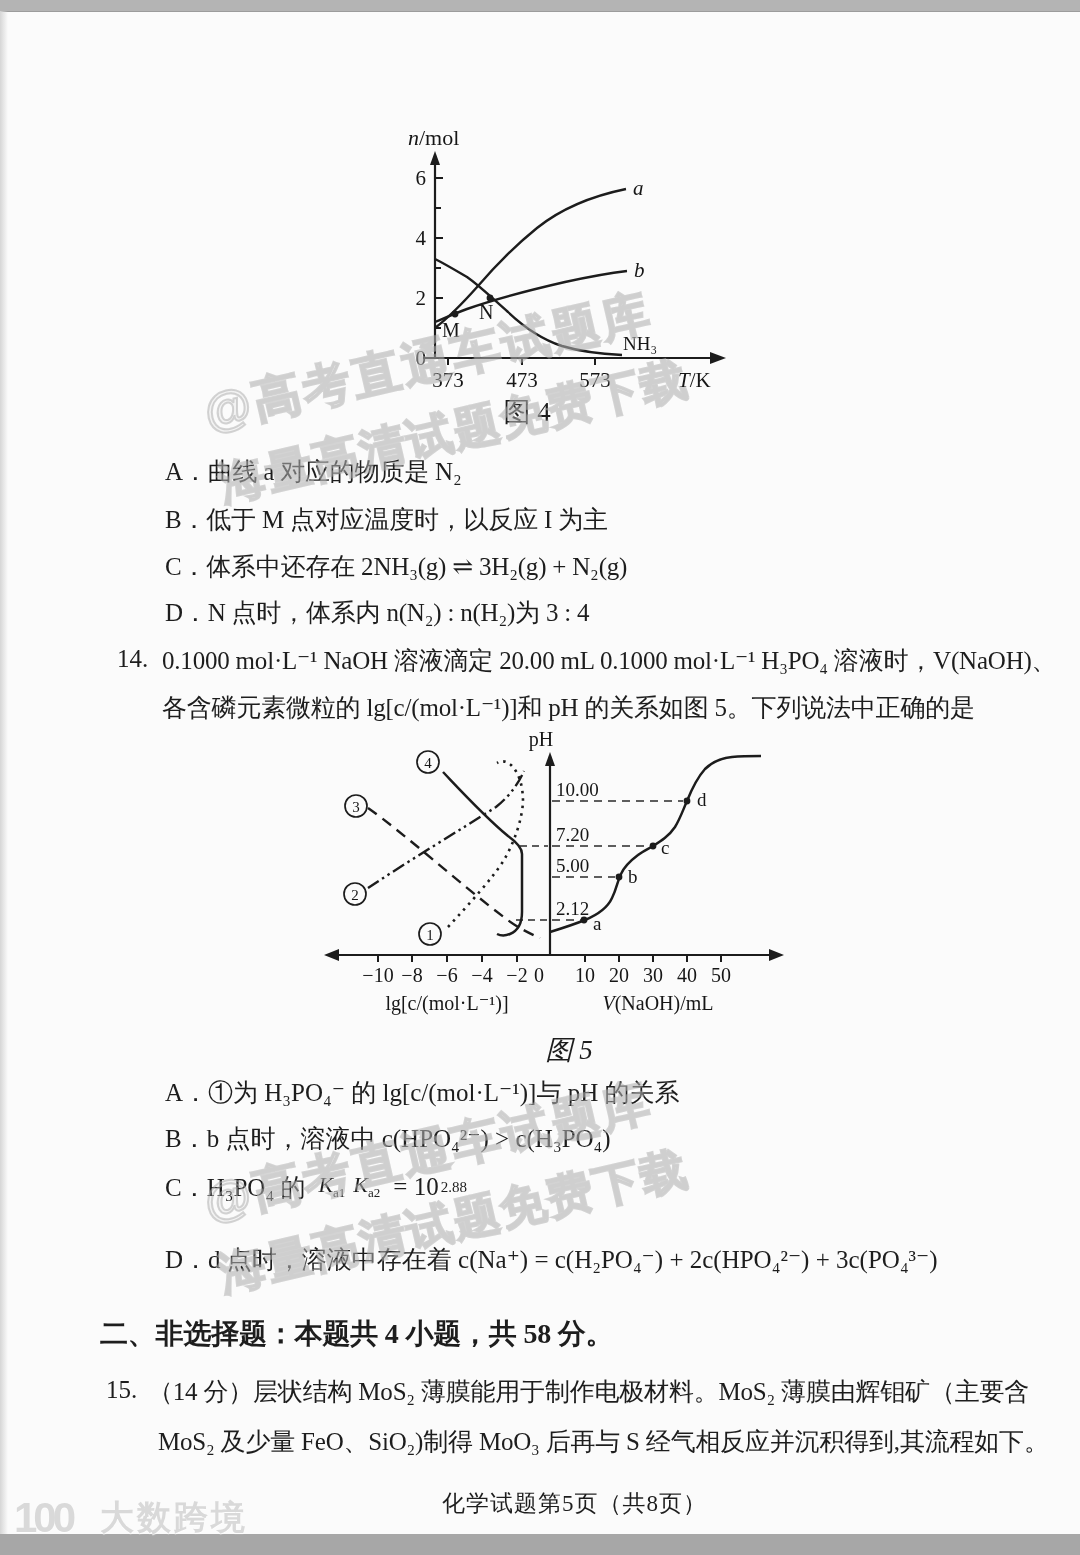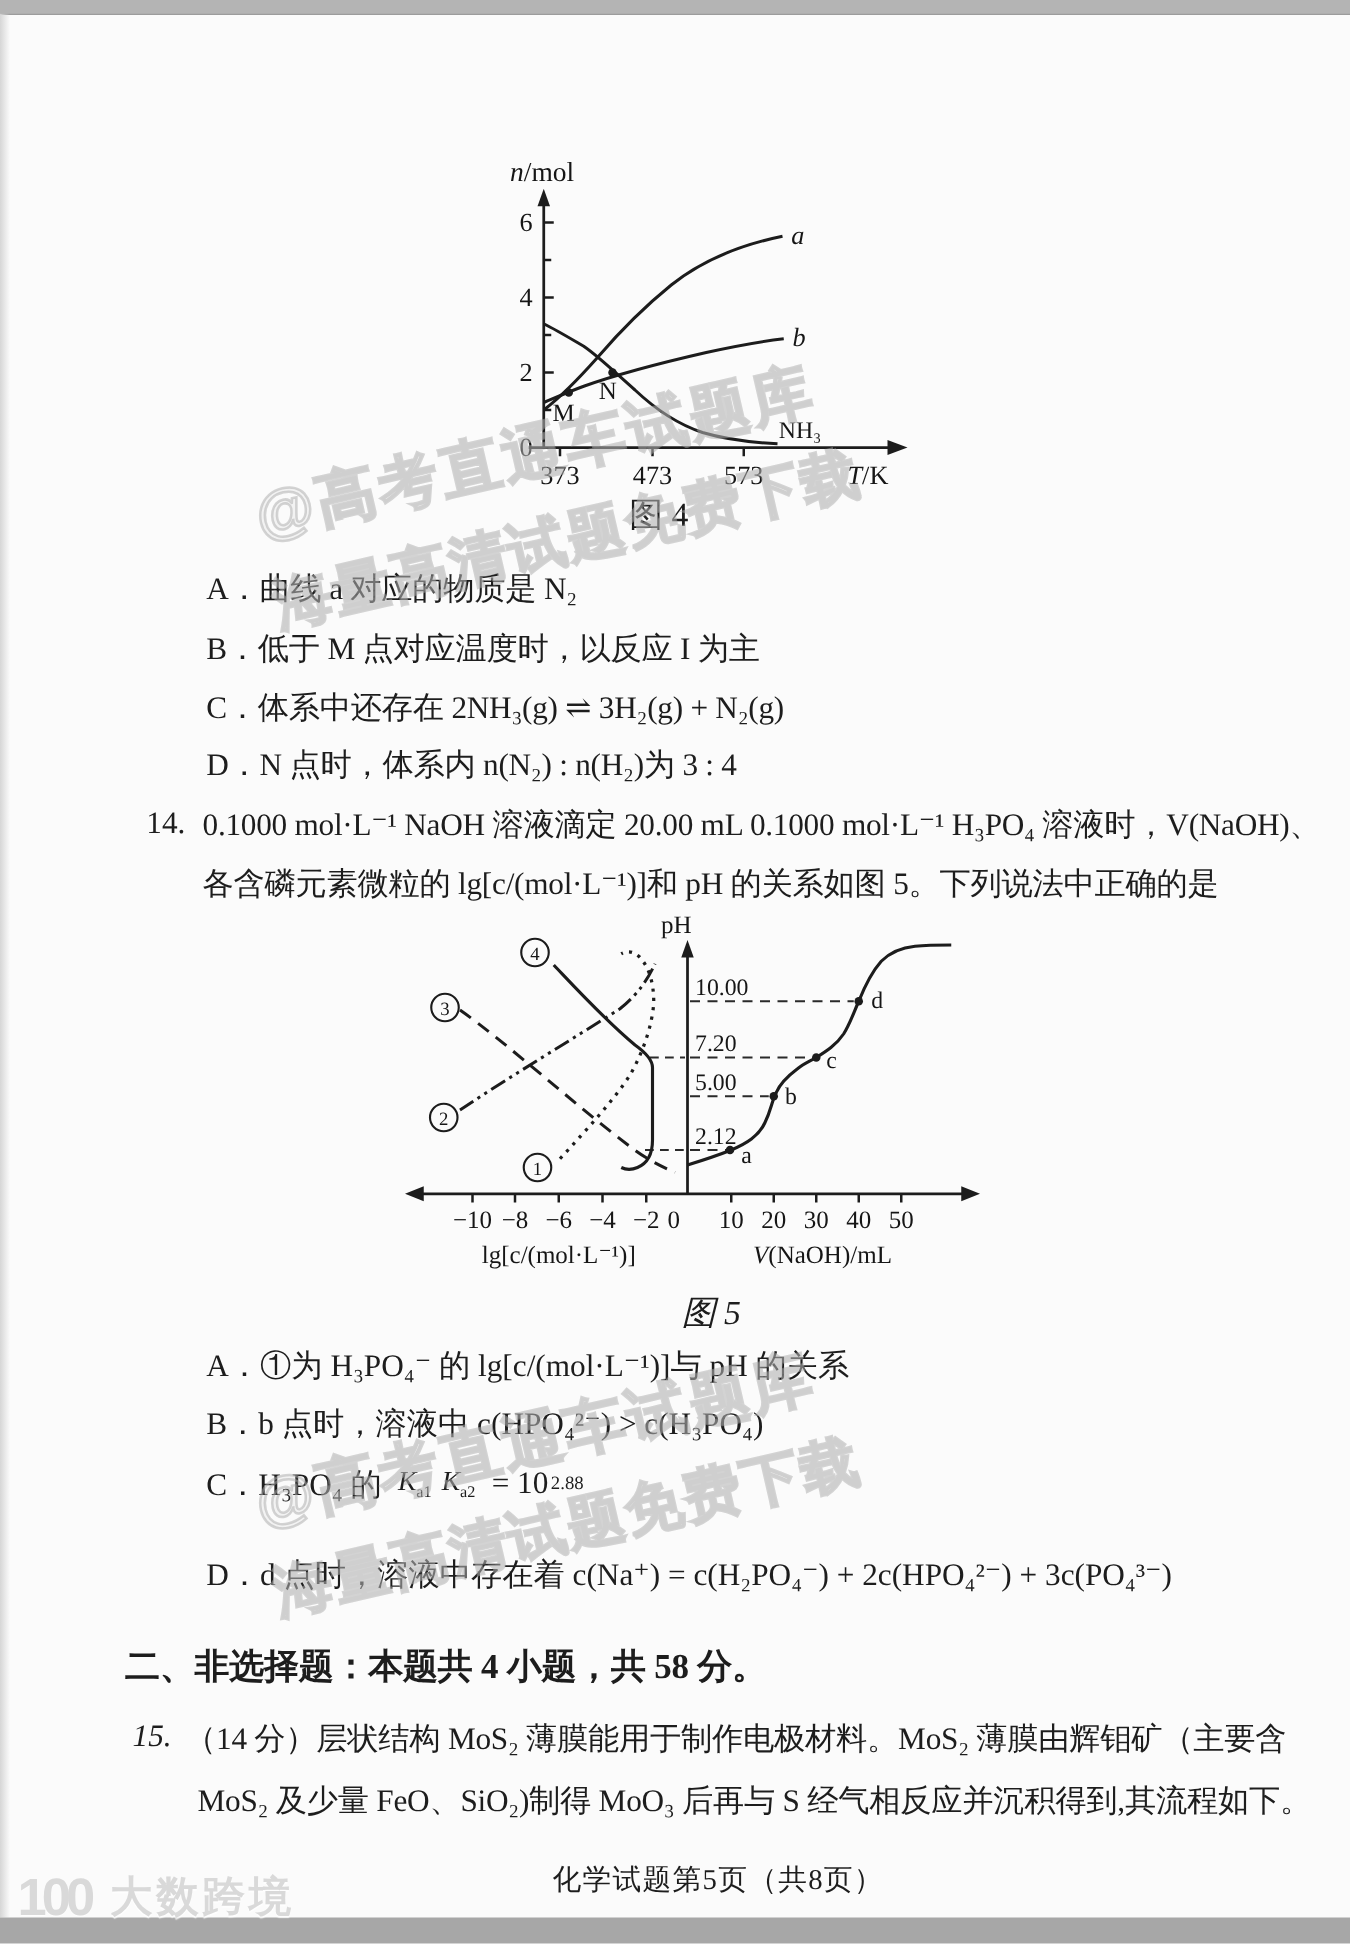--- a/index.html
+++ b/index.html
@@ -12,21 +12,21 @@
   .t{position:absolute;white-space:nowrap;font-size:25px;line-height:1.25;letter-spacing:-0.2px;}
   .q-label{position:absolute;white-space:nowrap;font-size:25px;}
   .bold{font-weight:700;}
   .caption{position:absolute;width:120px;text-align:center;font-size:27px;}
   .footer{position:absolute;font-size:23px;letter-spacing:1px;}
   .wm{position:absolute;white-space:nowrap;font-family:"Liberation Sans","DejaVu Sans",sans-serif;
       font-weight:700;transform:rotate(-13deg);transform-origin:left center;
       color:rgba(200,200,200,0.16);-webkit-text-stroke:2px rgba(172,172,172,0.50);z-index:5;}
   .wm-a{font-size:48px;letter-spacing:3px;}
   .wm-b{font-size:46px;letter-spacing:2px;}
-  .brand{position:absolute;left:14px;top:1494px;display:flex;align-items:center;gap:16px;z-index:6;
+  .brand{position:absolute;left:14px;top:1494px;display:flex;align-items:center;gap:28px;z-index:6;
          font-family:"Liberation Sans","DejaVu Sans",sans-serif;color:#d9d9d9;
          text-shadow:0 1px 1px rgba(255,255,255,0.8);}
   .brand-icon{font-size:42px;font-weight:800;letter-spacing:-4px;}
   .brand-name{font-size:34px;font-weight:700;letter-spacing:3px;}
   .opt-row{position:absolute;display:flex;align-items:center;font-size:25px;white-space:nowrap;}
   .frac{display:inline-flex;align-items:center;margin:0 9px;line-height:1;}
   .frac .fr{font-size:22px;font-style:italic;padding:2px 4px;}
   .frac .fr sub{font-style:normal;font-size:13px;letter-spacing:0;}
   .frac .bar{width:100%;border-top:2px solid #222;}
   sup.exp{font-size:15px;margin-left:2px;}
@@ -200,21 +200,21 @@
       <span>= 10</span>
       <sup class="exp">2.88</sup>
     </div>
     <div class="opt-row" style="left:165px;top:1243px;">
       <span>D．</span>
       <span>d 点时，溶液中存在着 c(Na⁺) = c(H₂PO₄⁻) + 2c(HPO₄²⁻) + 3c(PO₄³⁻)</span>
     </div>
 
     <div class="t bold" style="left:100px;top:1316px;font-size:28px;">二、非选择题：本题共 4 小题，共 58 分。</div>
 
-    <div class="q-label" style="left:106px;top:1376px;font-style:italic;">15.</div>
+    <div class="q-label" style="left:106px;top:1376px;">15.</div>
     <div class="t" style="left:148px;top:1376px;">（14 分）层状结构 MoS₂ 薄膜能用于制作电极材料。MoS₂ 薄膜由辉钼矿（主要含</div>
     <div class="t" style="left:158px;top:1426px;">MoS₂ 及少量 FeO、SiO₂)制得 MoO₃ 后再与 S 经气相反应并沉积得到,其流程如下。</div>
 
     <div class="footer" style="left:442px;top:1488px;">化学试题第5页（共8页）</div>
   </div>
 
   <div class="brand">
     <span class="brand-icon">100</span>
     <span class="brand-name">大数跨境</span>
   </div>

